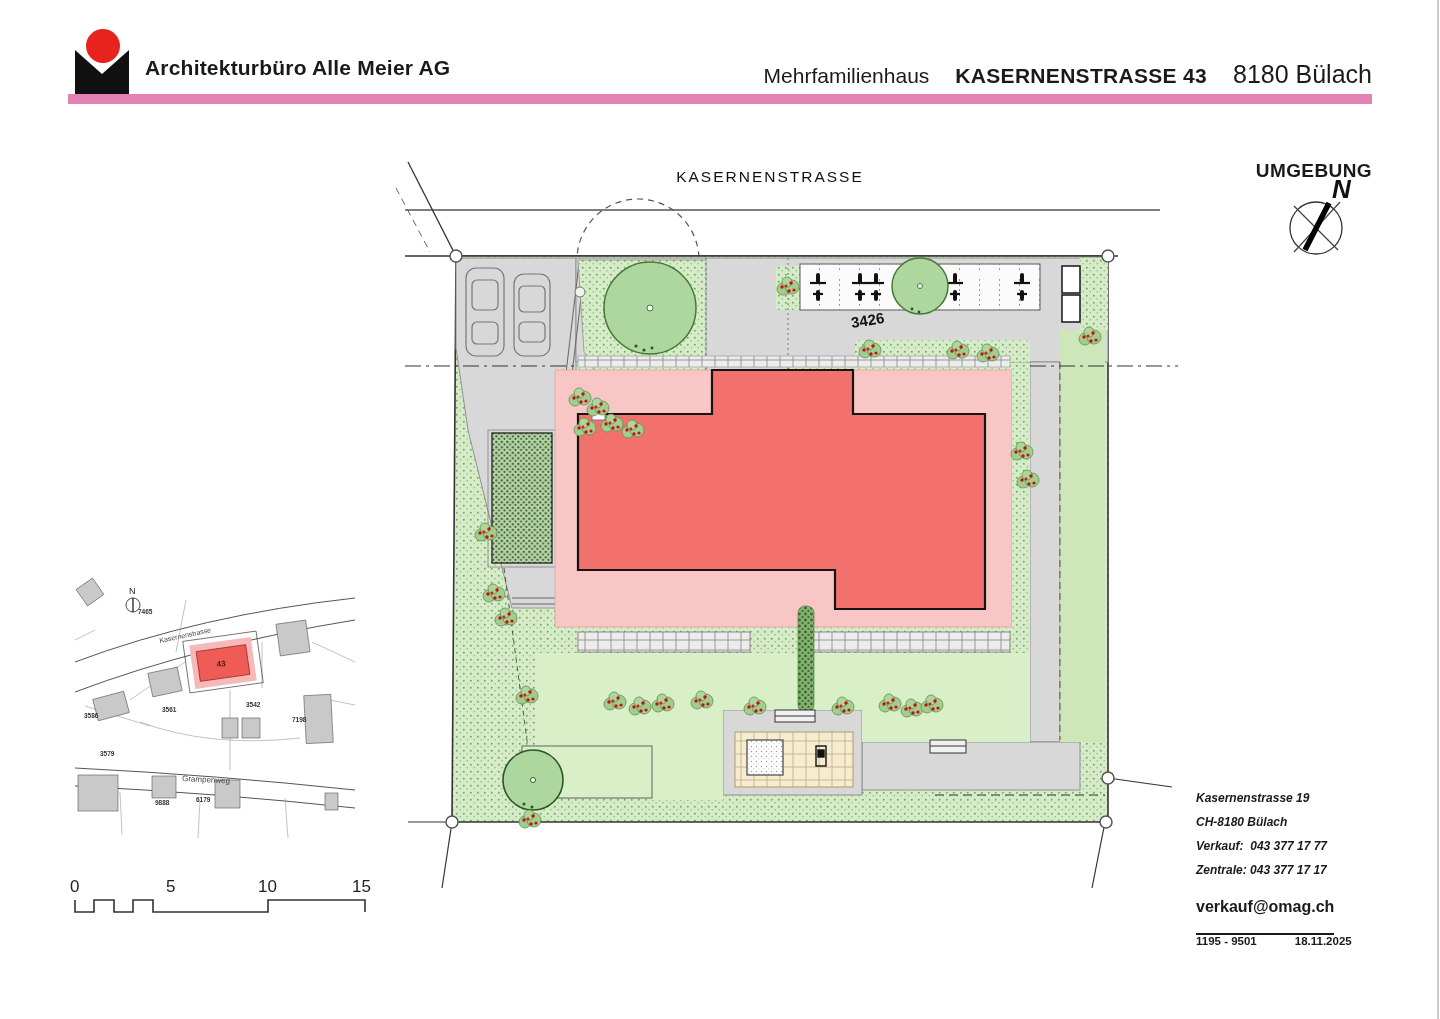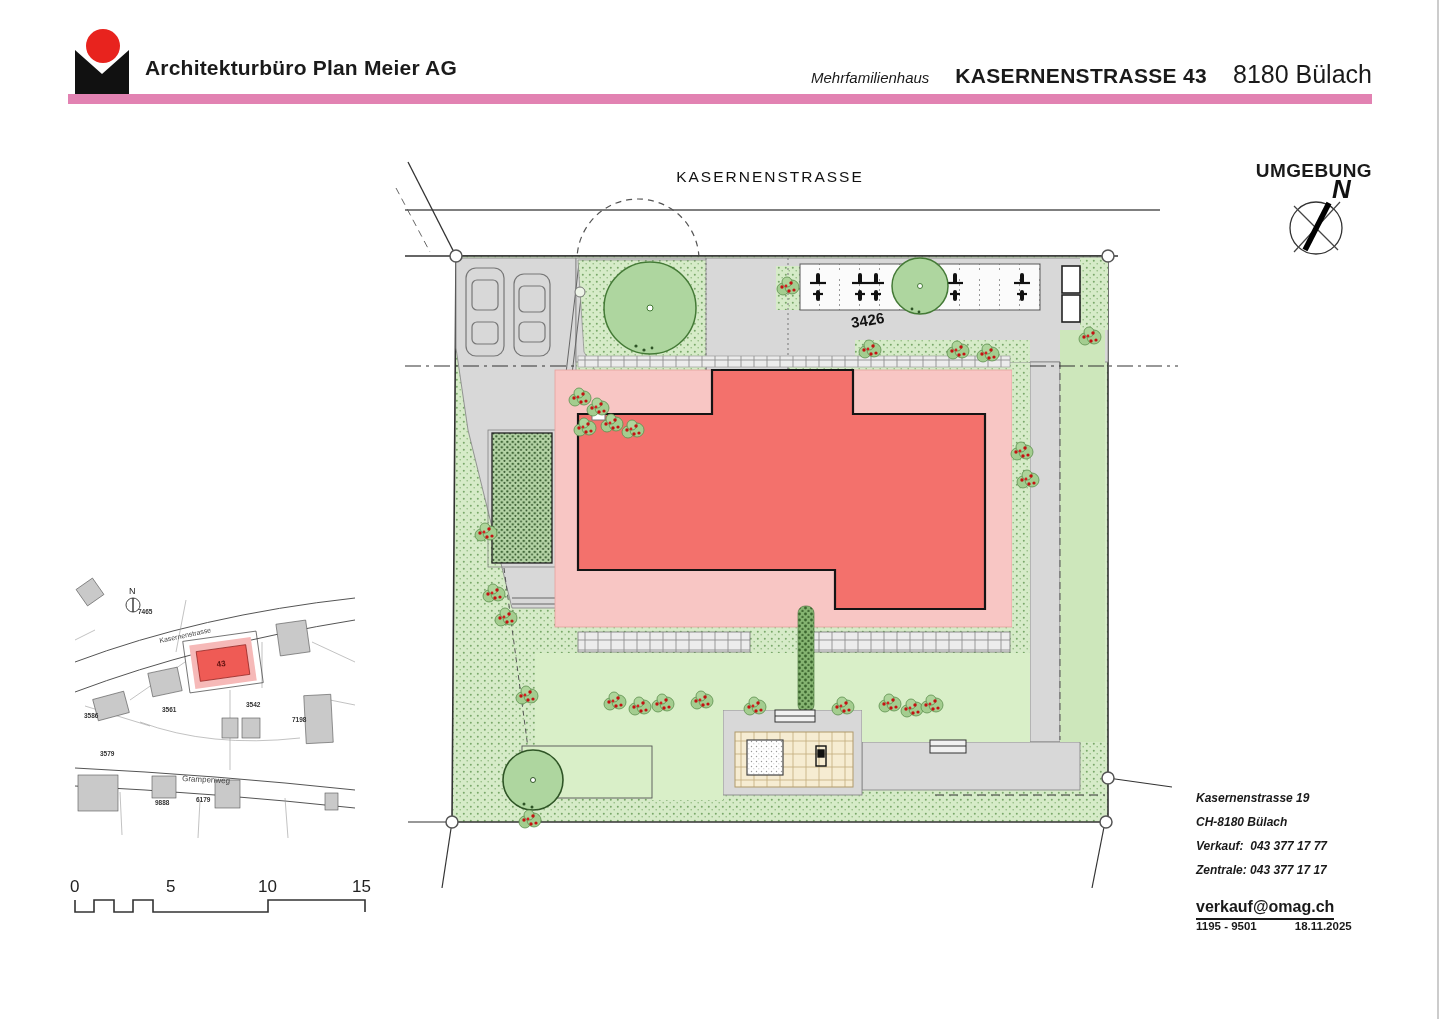--- a/index.html
+++ b/index.html
@@ -2,32 +2,32 @@
 <html><head>
 <meta charset="utf-8">
 <style>
   html,body{margin:0;padding:0;background:#ffffff;}
   .page{position:relative;width:1440px;height:1019px;background:#fff;overflow:hidden;
         font-family:"Liberation Sans",sans-serif;color:#1a1a1a;}
   .abs{position:absolute;}
   
   .company{left:145px;top:56px;font-size:21px;font-weight:bold;letter-spacing:.2px;}
   .projline{left:700px;top:60px;width:672px;display:flex;gap:26px;justify-content:flex-end;align-items:baseline;}
-  .projline .t1{font-size:15px;font-style:italic;}
+  .projline .t1{font-size:21px;}
   .projline .t2{font-size:21px;font-weight:bold;letter-spacing:.3px;}
   .projline .t3{font-size:25px;}
   .accentbar{left:68px;top:94px;width:1304px;height:10px;}
   .sheet{right:68px;top:120px;font-size:19px;font-weight:bold;letter-spacing:.4px;margin-top:40px;}
   
   .kontakt{left:1196px;top:786px;width:200px;}
   .kontakt .h{font-size:27px;font-weight:bold;letter-spacing:1px;margin-bottom:18px;}
   .kontakt .line{font-size:12px;font-weight:bold;line-height:24px;font-style:italic;}
   .kontakt .grp{}
   .kontakt .mail{display:inline-block;font-size:16px;font-weight:bold;margin-top:16px;
-                 border-bottom:2px solid #1a1a1a;padding-bottom:2px;}
+                 border-bottom:2px solid #1a1a1a;padding-bottom:17px;}
   .kontakt .small{font-size:11.5px;font-weight:bold;display:flex;gap:38px;}
   
   .disclaimer{left:75px;top:934px;font-size:17px;font-weight:bold;line-height:27px;}
   svg text{font-family:"Liberation Sans",sans-serif;}
 </style>
 </head>
 <body>
 
 <div class="page">
 
@@ -326,21 +326,21 @@
       </g>
     </g>
 
     <line x1="1438" y1="0" x2="1438" y2="1019" stroke="#bbb" stroke-width="1.5"></line>
   </svg>
 
   <svg class="abs" style="left:70px;top:22px" width="70" height="72" viewBox="0 0 70 72">
     <polygon points="5,28 32,52 59,28 59,72 5,72" fill="#111"></polygon>
     <circle cx="33" cy="24" r="17" fill="#e8231e"></circle>
   </svg>
-  <div class="abs company">Architekturbüro Plan Meier AG</div>
+  <div class="abs company">Architekturbüro Alle Meier AG</div>
 
   <div class="abs projline">
     <span class="t1">Mehrfamilienhaus</span>
     <span class="t2">KASERNENSTRASSE 43</span>
     <span class="t3">8180 Bülach</span>
   </div>
 
   <div class="abs accentbar" style="background: rgb(226, 130, 178);"></div>
   <div class="abs sheet">UMGEBUNG</div>
 

